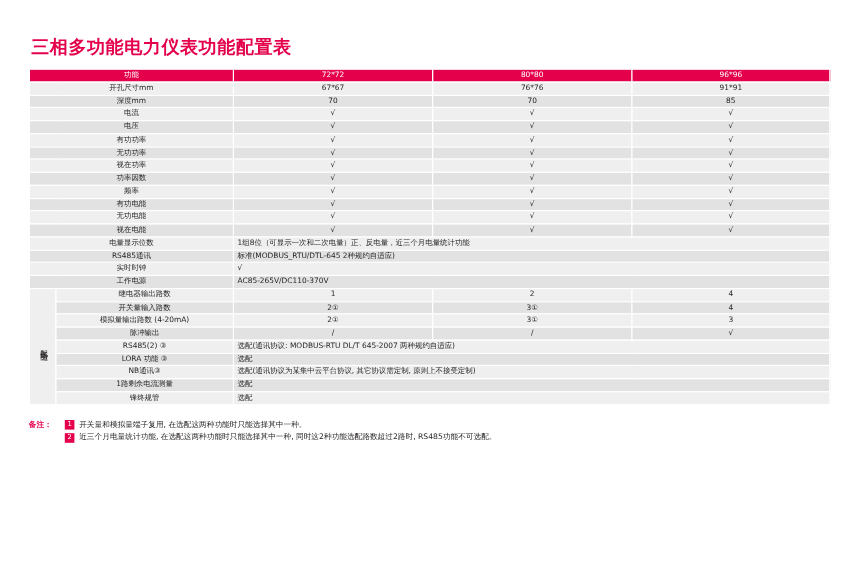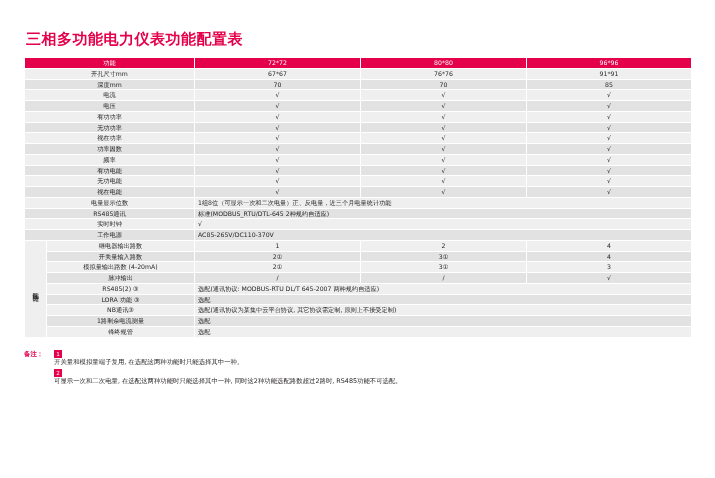--- a/index.html
+++ b/index.html
@@ -90,21 +90,20 @@
     left: -30px;
     top: 0;
     color: #e4004b;
     font-size: 6.4px;
     font-weight: bold;
   }
   .note-row {
     display: flex;
     align-items: flex-start;
     margin-bottom: 1px;
-    flex-direction: column;
   }
   .note-num {
     flex: 0 0 auto;
     width: 8px;
     height: 8px;
     line-height: 8px;
     background: #e4004b;
     color: #ffffff;
     text-align: center;
     font-size: 5.6px;
@@ -283,17 +282,17 @@
 
   <div class="notes">
     <span class="notes-label">备注：</span>
 
     <div class="note-row">
       <span class="note-num">1</span>
       <span class="note-text">开关量和模拟量端子复用, 在选配这两种功能时只能选择其中一种。</span>
     </div>
     <div class="note-row">
       <span class="note-num">2</span>
-      <span class="note-text">可显示一次和二次电量, 在选配这两种功能时只能选择其中一种, 同时这2种功能选配路数超过2路时, RS485功能不可选配。</span>
+      <span class="note-text">近三个月电量统计功能, 在选配这两种功能时只能选择其中一种, 同时这2种功能选配路数超过2路时, RS485功能不可选配。</span>
     </div>
   </div>
 
 </div>
 
 </body></html>

